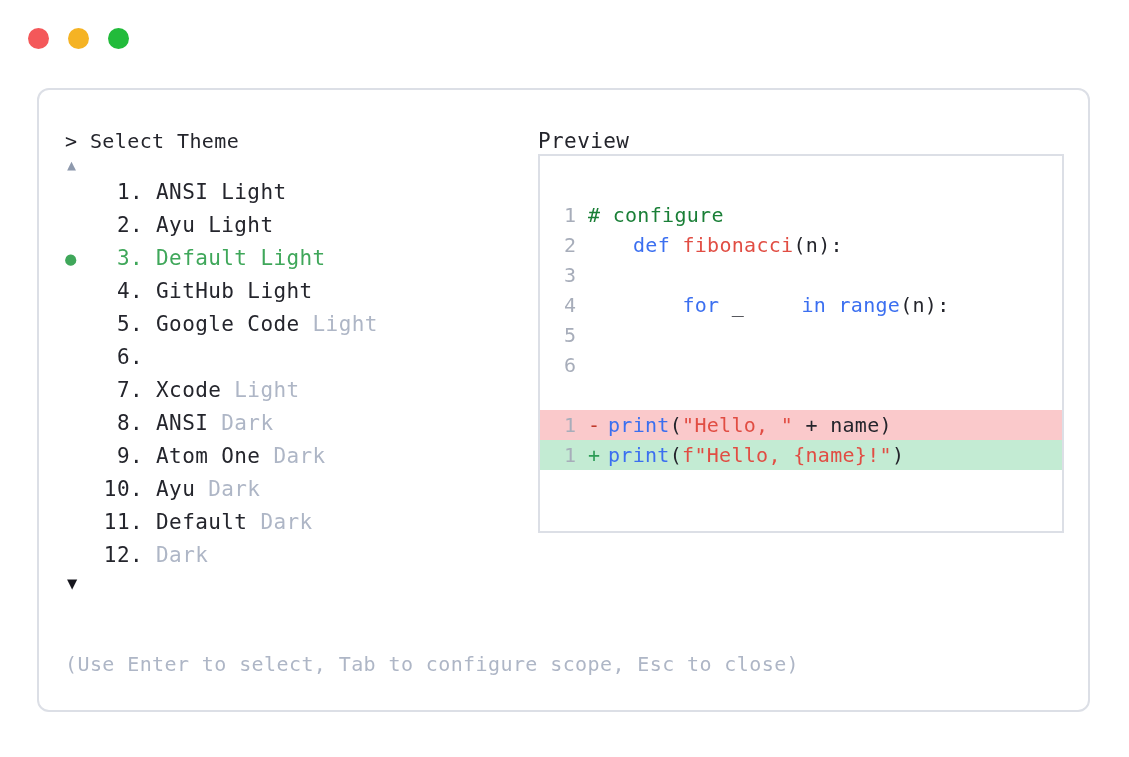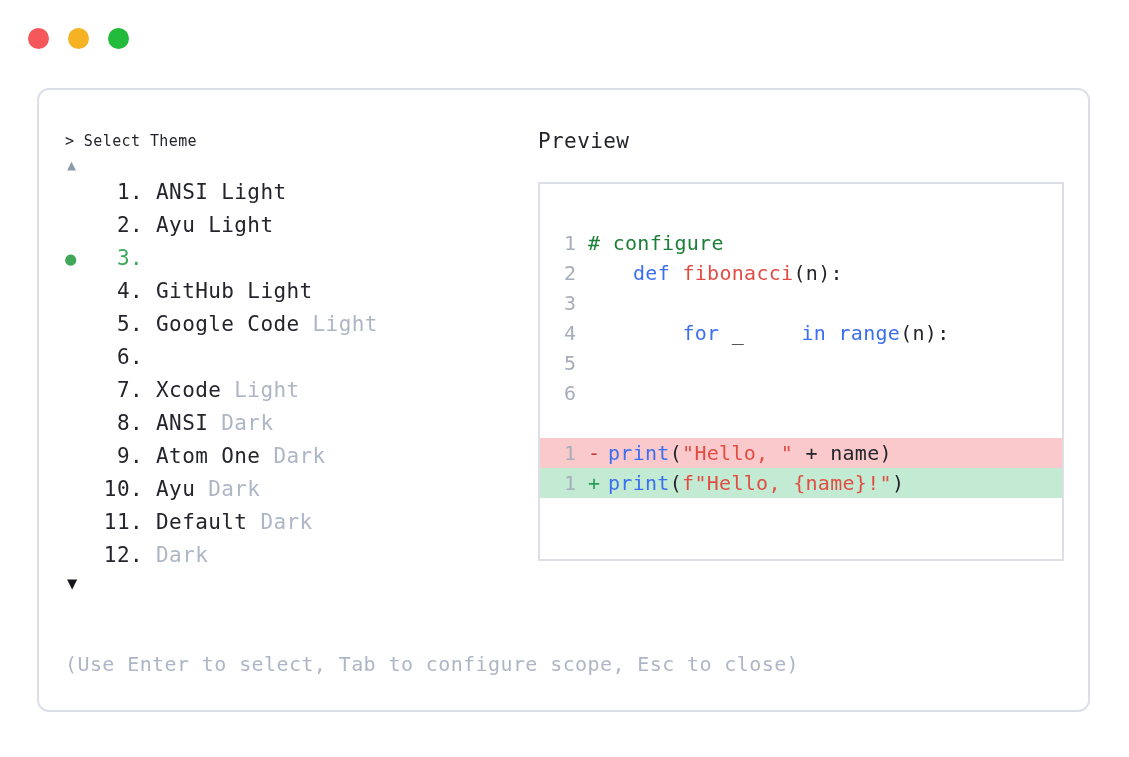--- a/index.html
+++ b/index.html
@@ -53,21 +53,21 @@
 
   
   .left-col {
     position: absolute;
     left: 26px;
     top: 38px;
     width: 470px;
   }
 
   .prompt-line {
-    font-size: 15px;
+    font-size: 20px;
     line-height: 26px;
     color: #24252c;
     letter-spacing: 0.4px;
     white-space: pre;
   }
 
   .scroll-arrow {
     font-size: 15px;
     line-height: 22px;
     height: 22px;
@@ -127,21 +127,20 @@
     position: absolute;
     left: 499px;
     top: 38px;
     width: 528px;
   }
   .preview-label {
     font-size: 21px;
     line-height: 26px;
     color: #24252c;
     letter-spacing: 0.4px;
-    margin-bottom: 28px;
   }
   .preview-box {
     box-sizing: border-box;
     width: 526px;
     height: 379px;
     border: 2px solid #dcdfe6;
     background: #ffffff;
     padding: 44px 0 0 0;
     overflow: hidden;
   }
@@ -208,21 +207,21 @@
 
 <div class="card">
   <div class="card-inner">
 
     <div class="left-col">
       <div class="prompt-line">&gt; Select Theme</div>
       <div class="scroll-arrow up">▲</div>
       <ul class="theme-list">
           <li class="theme-row"><span class="bullet-cell"></span><span class="idx-cell">1.</span><span class="name-cell"> ANSI Light</span></li>
           <li class="theme-row"><span class="bullet-cell"></span><span class="idx-cell">2.</span><span class="name-cell"> Ayu Light</span></li>
-          <li class="theme-row selected"><span class="bullet-cell">●</span><span class="idx-cell">3.</span></li>
+          <li class="theme-row selected"><span class="bullet-cell">●</span><span class="idx-cell">3.</span><span class="name-cell"> Default Light</span></li>
           <li class="theme-row"><span class="bullet-cell"></span><span class="idx-cell">4.</span><span class="name-cell"> GitHub Light</span></li>
           <li class="theme-row"><span class="bullet-cell"></span><span class="idx-cell">5.</span><span class="name-cell"> Google Code</span><span class="tag-cell muted"> Light</span></li>
           <li class="theme-row"><span class="bullet-cell"></span><span class="idx-cell">6.</span></li>
           <li class="theme-row"><span class="bullet-cell"></span><span class="idx-cell">7.</span><span class="name-cell"> Xcode</span><span class="tag-cell muted"> Light</span></li>
           <li class="theme-row"><span class="bullet-cell"></span><span class="idx-cell">8.</span><span class="name-cell"> ANSI</span><span class="tag-cell muted"> Dark</span></li>
           <li class="theme-row"><span class="bullet-cell"></span><span class="idx-cell">9.</span><span class="name-cell"> Atom One</span><span class="tag-cell muted"> Dark</span></li>
           <li class="theme-row"><span class="bullet-cell"></span><span class="idx-cell">10.</span><span class="name-cell"> Ayu</span><span class="tag-cell muted"> Dark</span></li>
           <li class="theme-row"><span class="bullet-cell"></span><span class="idx-cell">11.</span><span class="name-cell"> Default</span><span class="tag-cell muted"> Dark</span></li>
           <li class="theme-row"><span class="bullet-cell"></span><span class="idx-cell">12.</span><span class="tag-cell muted"> Dark</span></li>
         </ul>

